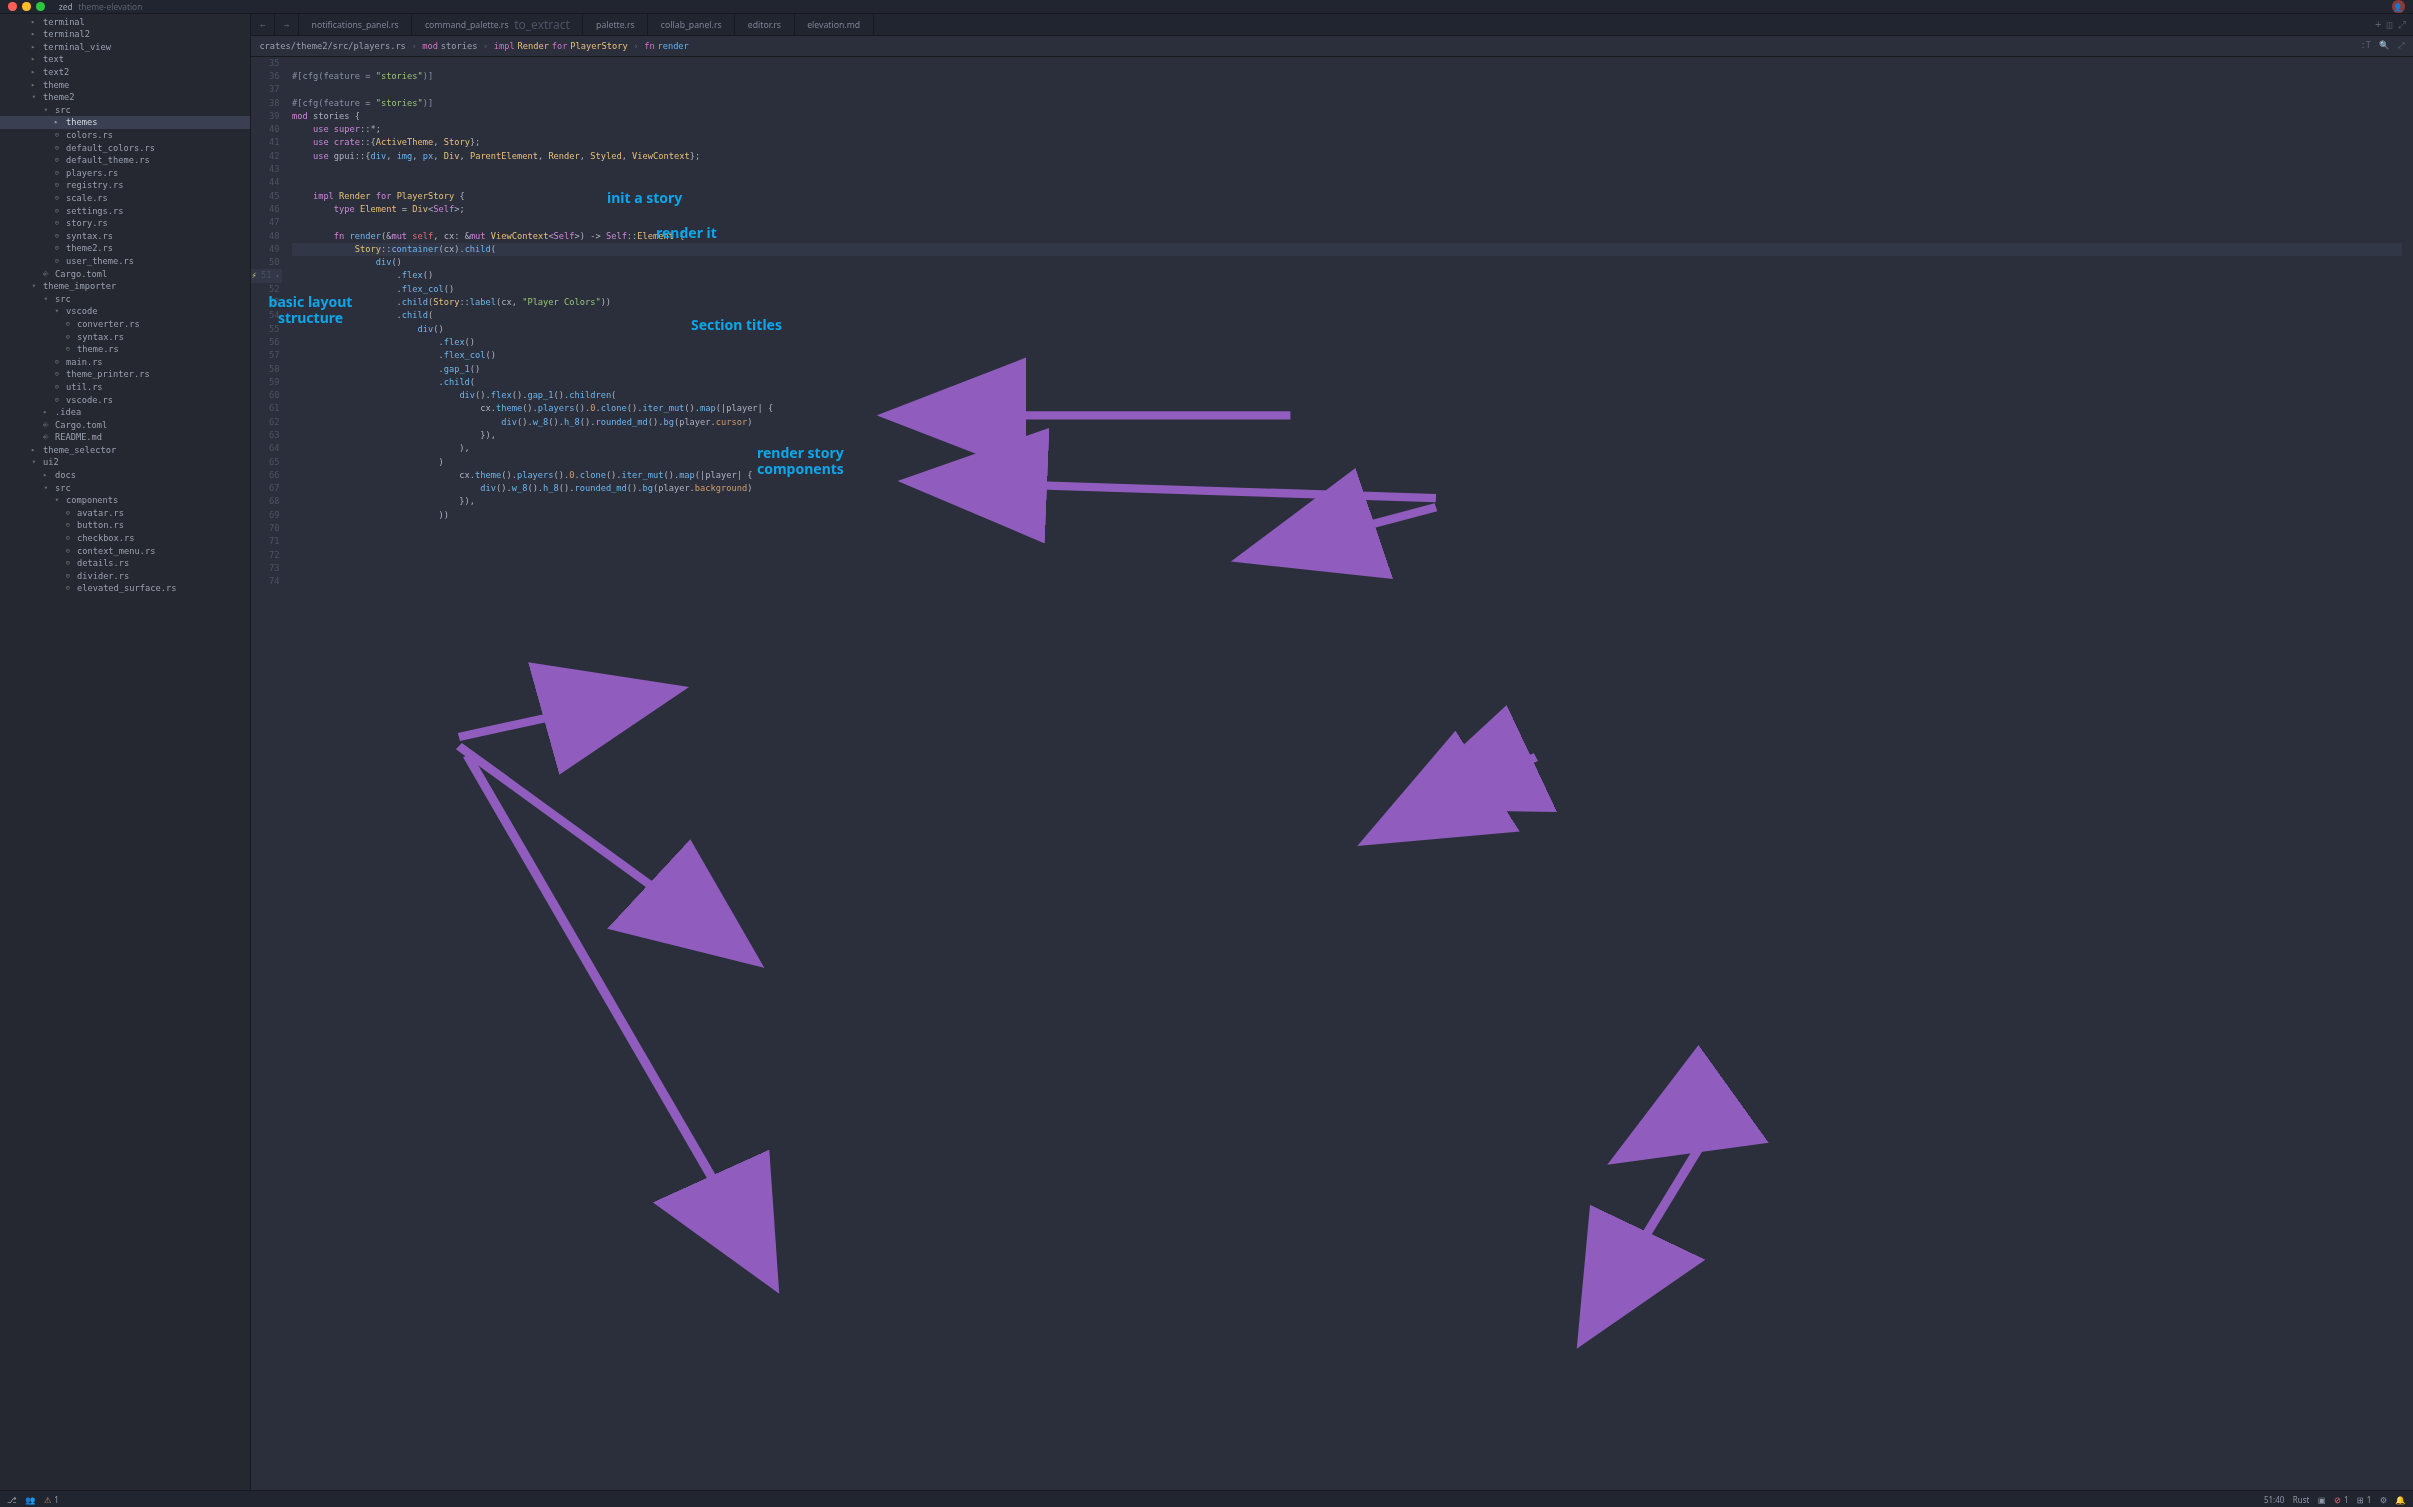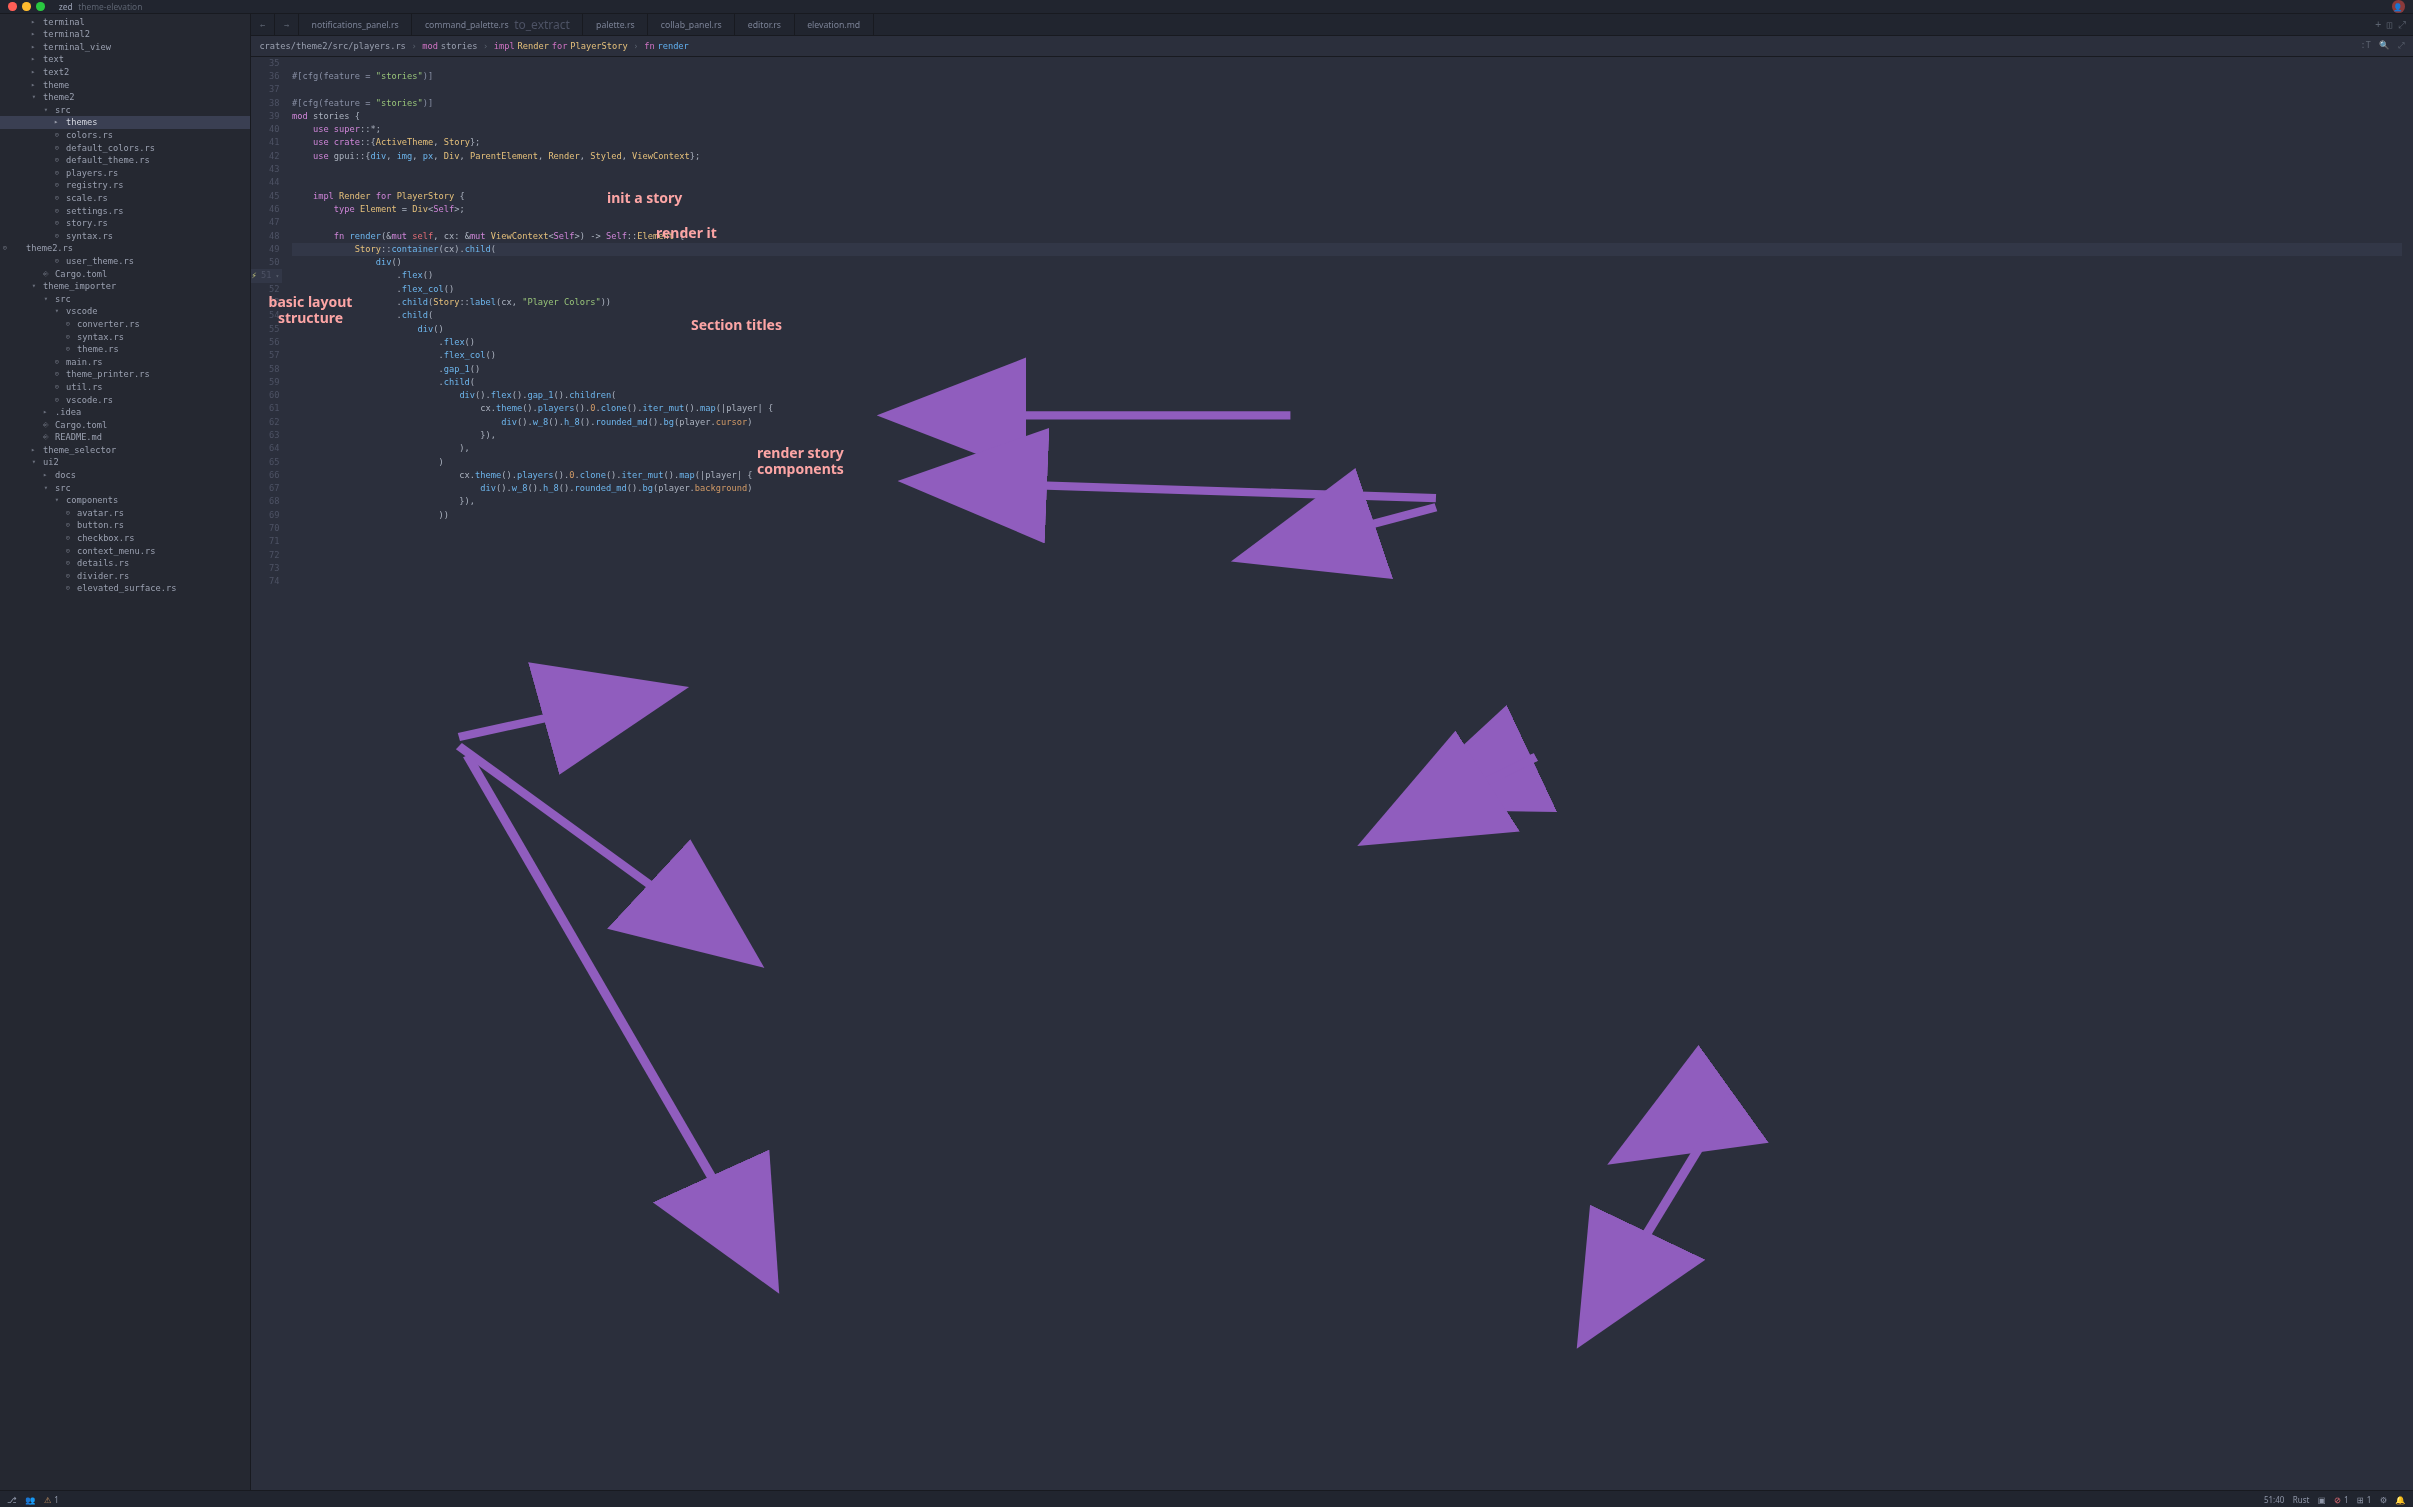--- a/index.html
+++ b/index.html
@@ -106,21 +106,21 @@
     .tk-kw2 { color:#cf85d8; }
     .tk-fn { color:#6db5ec; }
     .tk-type { color:#e5c07b; }
     .tk-str { color:#98c379; }
     .tk-punct { color:#abb2bf; }
     .tk-self { color:#e06c75; }
     .tk-const { color:#d19a66; }
     .tk-field-bg { color:#d19a66; }
     .tk-field-cu { color:#d19a66; }
     .annot {
-      position:absolute; color:#fca5a5; font-family: system-ui, -apple-system, sans-serif;
+      position:absolute; color:#0ea5e9; font-family: system-ui, -apple-system, sans-serif;
       font-size:14px; font-weight:700; pointer-events:none;
     }
     svg.arrows { position:absolute; top:0; left:0; width:100%; height:100%; pointer-events:none; overflow:visible; }
     svg.arrows line { stroke:#905dbe; stroke-width:4.5; }
     svg.arrows polygon { fill:#905dbe; }
     .annot-bg { position:absolute; inset:0; pointer-events:none; overflow:hidden; }
     .statusbar {
       height:17px; background:#21252f; border-top:0.7px solid #181a20;
       display:flex; align-items:center; padding:0 7px; gap:8.4px;
       font-family: system-ui, sans-serif; font-size:8px; color:#8f96a8;
@@ -216,21 +216,21 @@
           <span>settings.rs</span>
         </div>
         <div class="tree-row" style="padding-left: 52px;">
           <span class="tree-icon">⊙</span>
           <span>story.rs</span>
         </div>
         <div class="tree-row" style="padding-left: 52px;">
           <span class="tree-icon">⊙</span>
           <span>syntax.rs</span>
         </div>
-        <div class="tree-row" style=" gap: 12px;">
+        <div class="tree-row" style="padding-left: 52px;">
           <span class="tree-icon">⊙</span>
           <span>theme2.rs</span>
         </div>
         <div class="tree-row" style="padding-left: 52px;">
           <span class="tree-icon">⊙</span>
           <span>user_theme.rs</span>
         </div>
         <div class="tree-row" style="padding-left: 41px;">
           <span class="tree-icon">⎆</span>
           <span>Cargo.toml</span>

